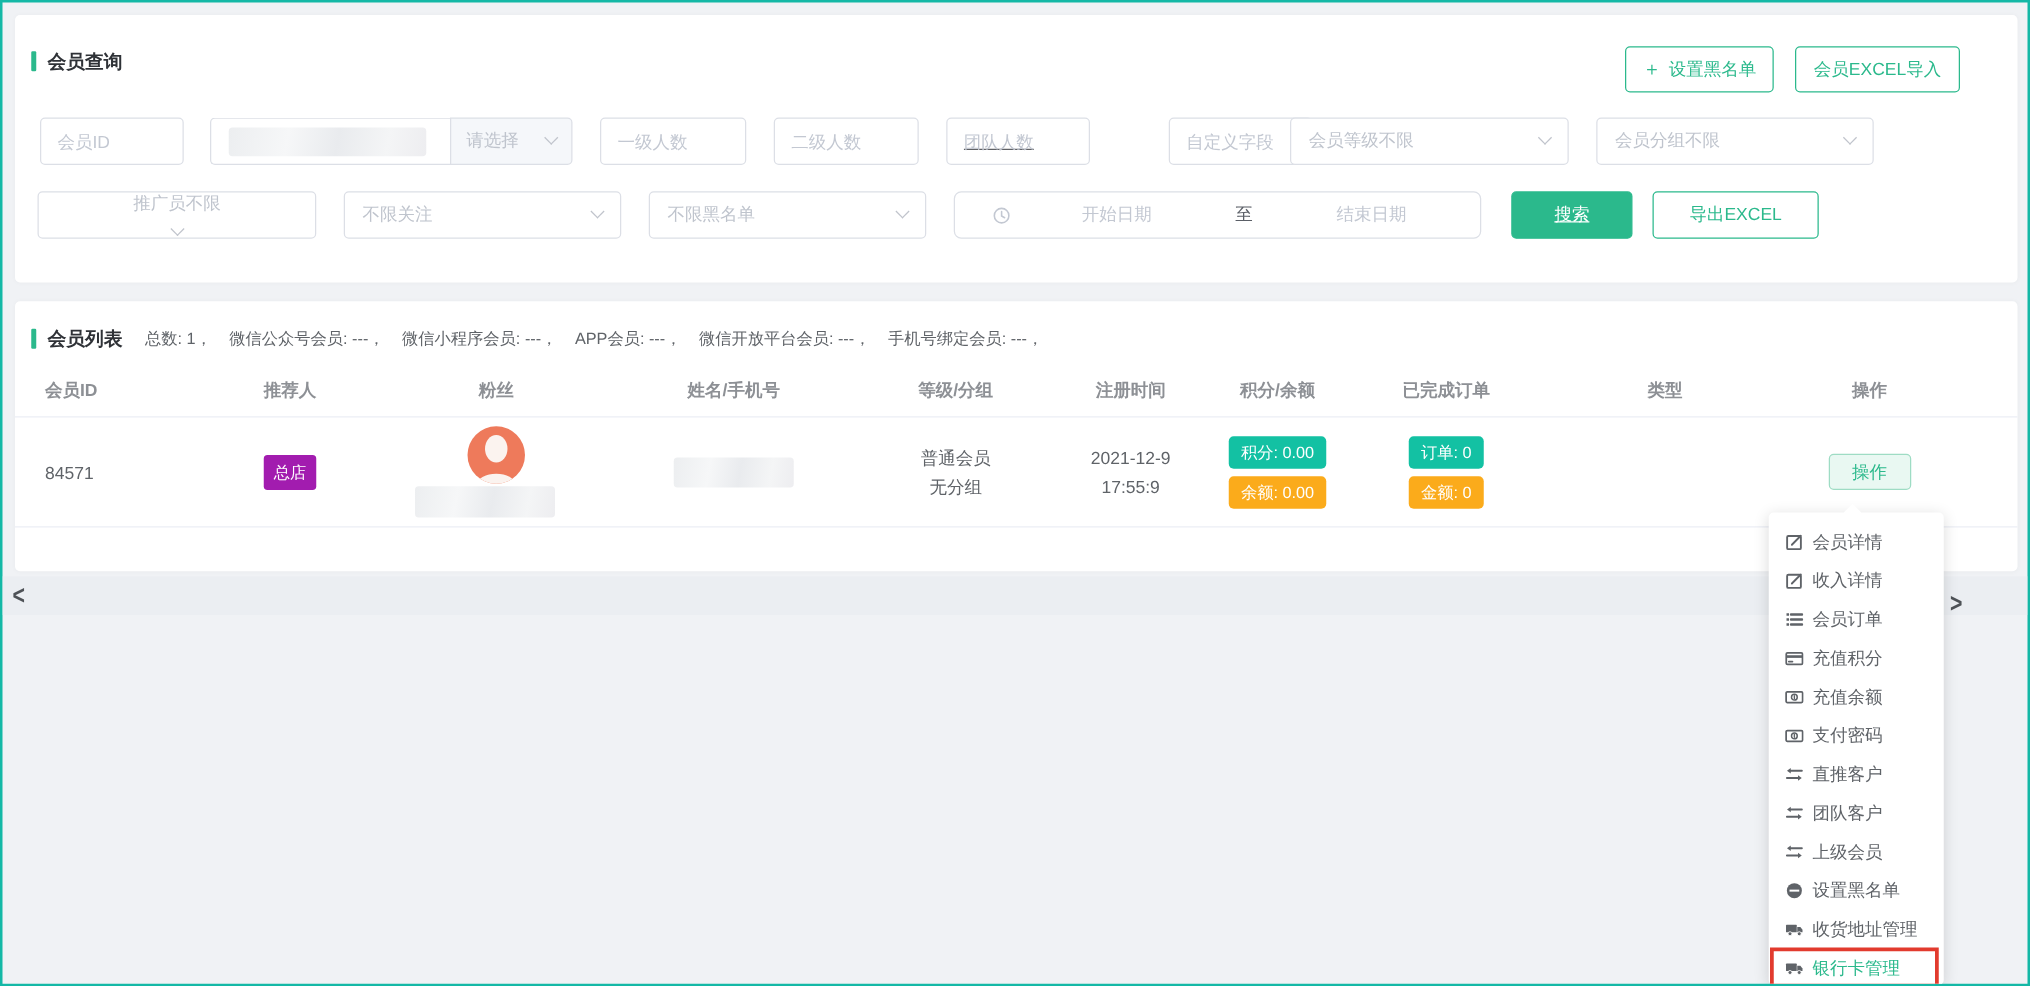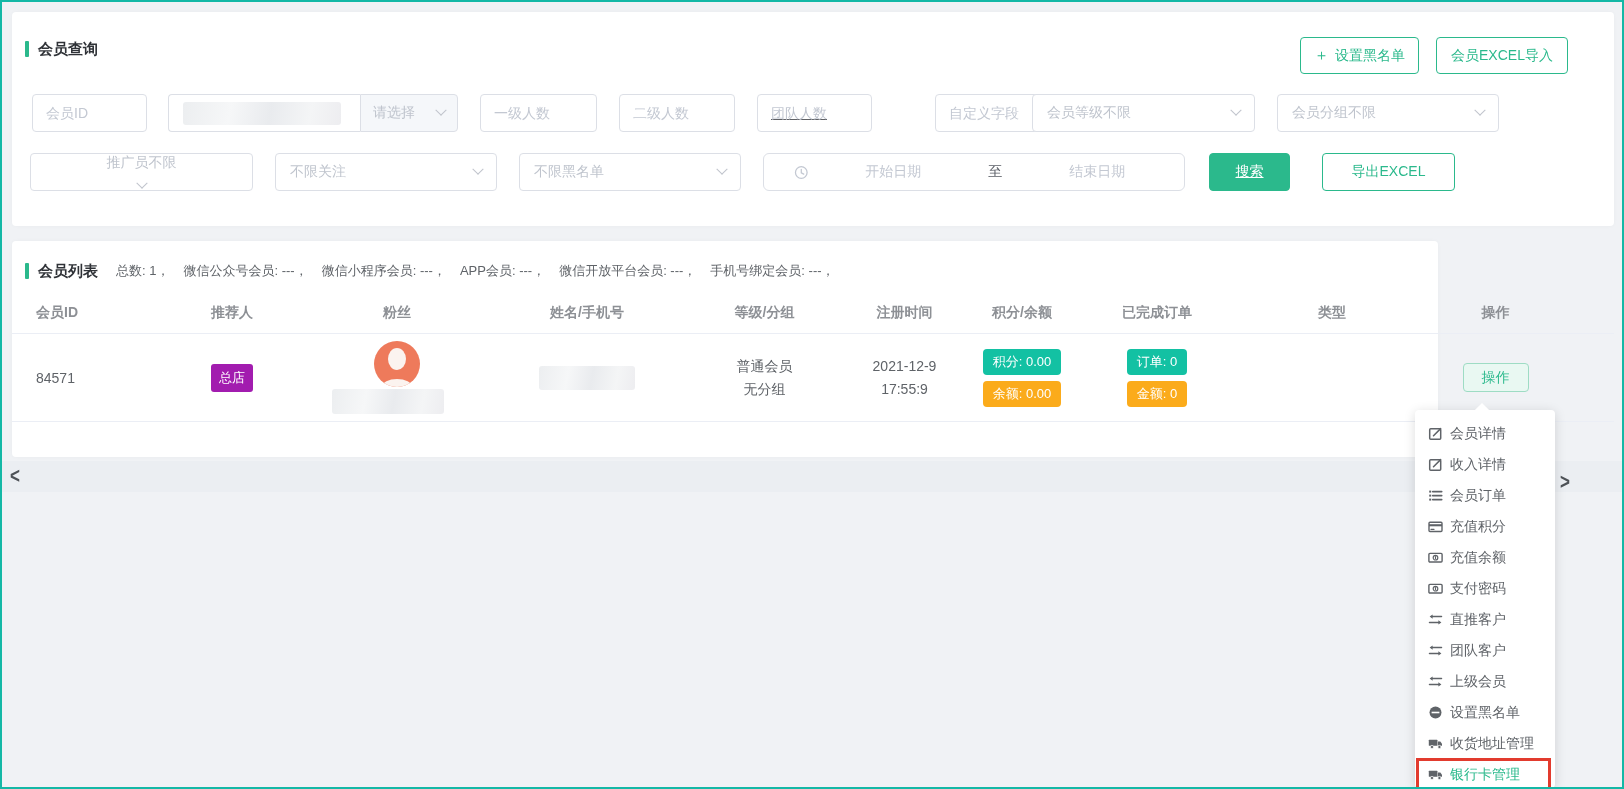--- a/index.html
+++ b/index.html
@@ -8,21 +8,21 @@
     font-family: "Liberation Sans", "DejaVu Sans", sans-serif;
     background: #ffffff; overflow: hidden;
   }
   .frame {
     position: absolute; inset: 0;
     border: 2px solid #14b8a6;
     background: #f0f2f5; overflow: hidden;
   }
   .card { position: absolute; background: #fff; border-radius: 4px; box-shadow: 0 0 4px rgba(0,0,0,0.03); }
   .card-query { left: 10px; top: 10px; width: 1602px; height: 214px; }
-  .card-list  { left: 10px; top: 239px; width: 1426px; height: 216px; }
+  .card-list  { left: 10px; top: 239px; width: 1602px; height: 216px; }
 
   .accent-bar { position: absolute; width: 4px; height: 16px; background: #2bb98c; border-radius: 1px; }
   .section-title { position: absolute; font-size: 15px; font-weight: 700; color: #2f3237; }
 
   .btn { position: absolute; display: flex; align-items: center; justify-content: center;
          border-radius: 4px; font-size: 14px; cursor: pointer; }
   .btn-outline { border: 1px solid #2bb98c; color: #2bb98c; background: #fff; }
   .btn-filled  { background: #2bb98c; color: #fff; border: 1px solid #2bb98c; }
   .btn .plus { margin-right: 6px; font-size: 15px; }
 
@@ -156,21 +156,21 @@
     <div class="date-range" style="left:751px; top:141px; width:422px;">
       <svg width="15" height="15" viewBox="0 0 15 15" style="margin:0 12px 0 16px;">
         <circle cx="7.5" cy="7.5" r="6" stroke="#c3c8d2" stroke-width="1.3" fill="none"></circle>
         <path d="M7.5 4.2 L7.5 7.8 L10 9.2" stroke="#c3c8d2" stroke-width="1.3" fill="none" stroke-linecap="round"></path>
       </svg>
       <span class="ph">开始日期</span>
       <span class="sep">至</span>
       <span class="ph">结束日期</span>
     </div>
 
-    <div class="btn btn-filled" style="left:1197px; top:141px; width:81px; height:38px;text-decoration:underline;">
+    <div class="btn btn-filled" style="left:1197px; top:141px; width:97px; height:38px;text-decoration:underline;">
       <span>搜索</span>
     </div>
     <div class="btn btn-outline" style="left:1310px; top:141px; width:133px; height:38px;">
       <span>导出EXCEL</span>
     </div>
   </div>
 
   <div class="card card-list">
     <div class="accent-bar" style="left:13px; top:22px;"></div>
     <div class="section-title" style="left:26px; top:21px;">会员列表</div>

